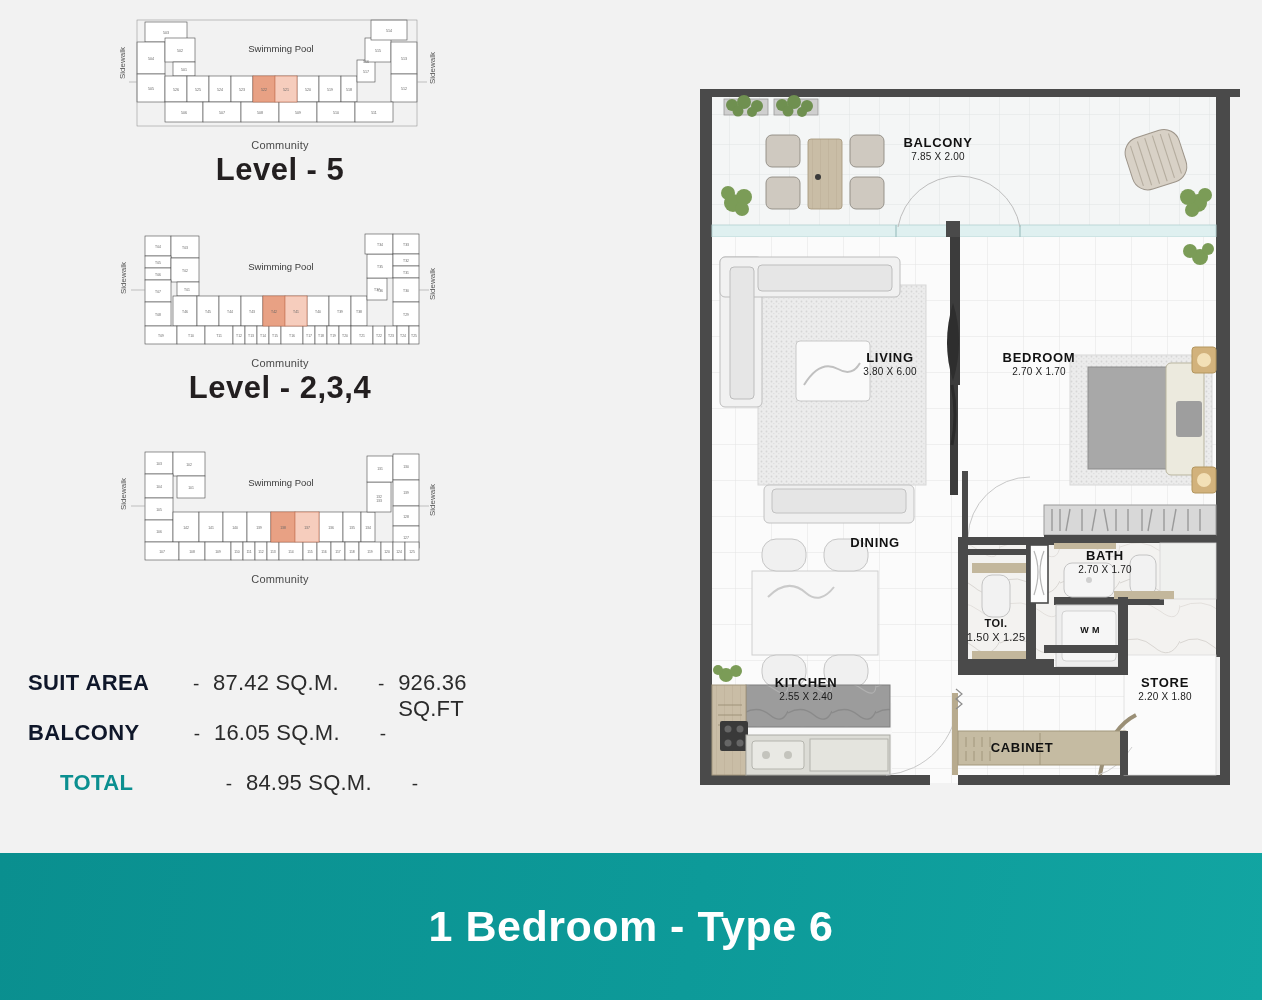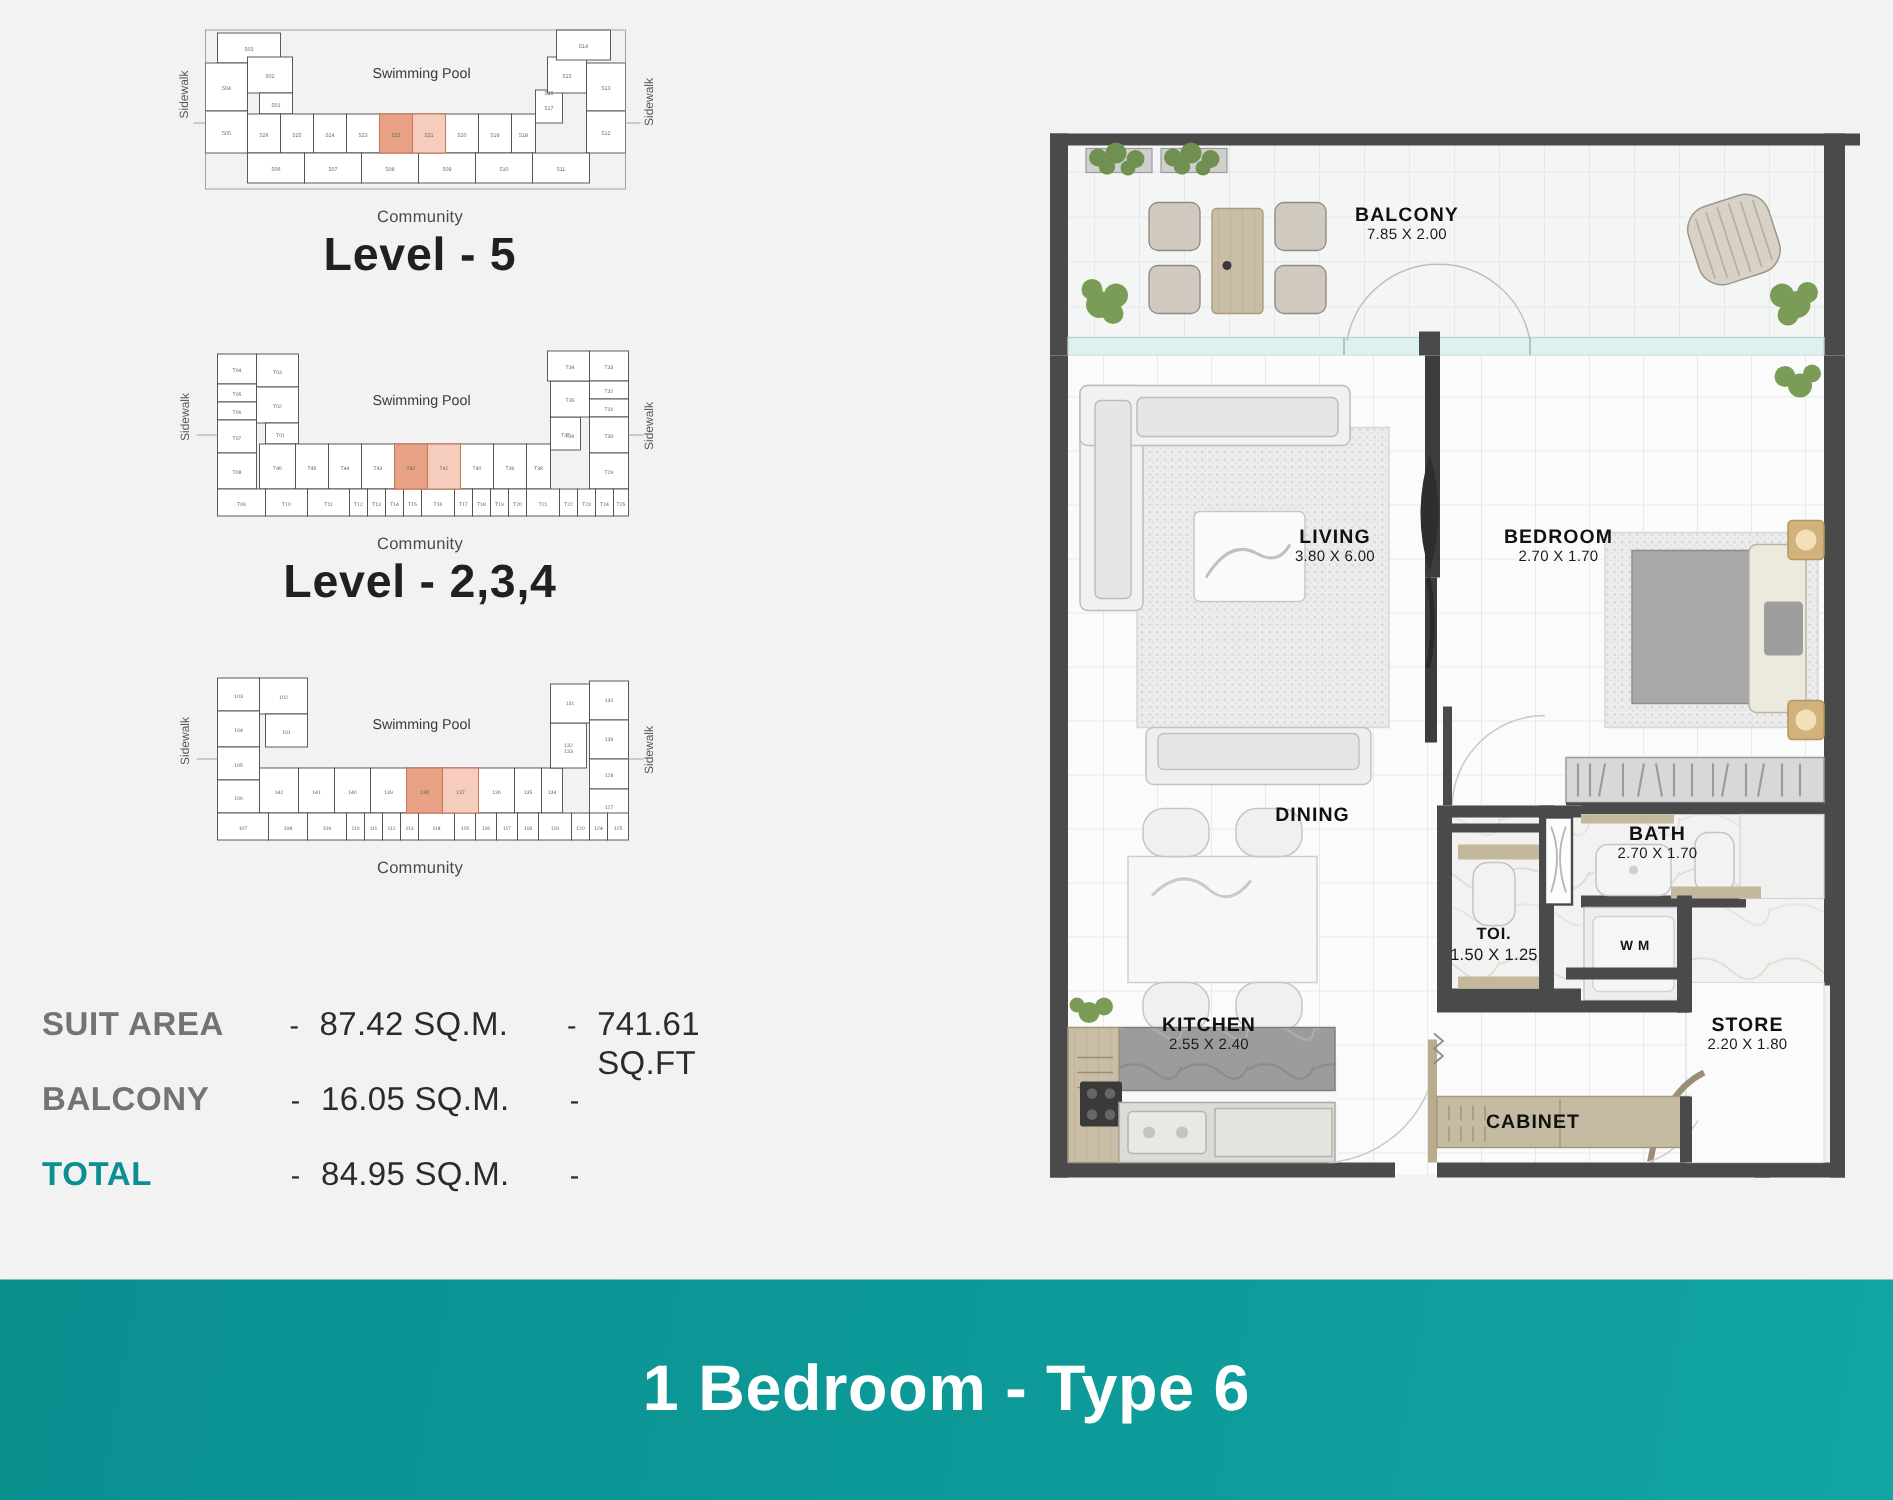--- a/index.html
+++ b/index.html
@@ -29,23 +29,23 @@
   }
   .kp-level {
     font-size: 31px; font-weight: 700; color: #231f20; letter-spacing: .5px;
     display: block; margin-top: 1px; line-height: 1.15;
   }
 
   
   .area-table { position: absolute; left: 28px; top: 670px; width: 510px; }
   .area-row { display: flex; align-items: baseline; height: 50px; }
   .area-label {
-    width: 152px; font-size: 22px; font-weight: 700; letter-spacing: .4px; color: #737373;
+    width: 152px; font-size: 22px; font-weight: 700; letter-spacing: .4px; color: #0f172a;
   }
-  .area-label.total { color: #0b8f90; }
+  .area-label.total { color: #0b8f90; margin-left: 32px; }
   .area-dash1 { width: 34px; font-size: 19px; color: #2b2b2b; text-align: center; }
   .area-sqm  { width: 152px; font-size: 22px; color: #2b2b2b; letter-spacing: .2px; }
   .area-dash2 { width: 34px; font-size: 19px; color: #2b2b2b; text-align: center; }
   .area-sqft { font-size: 22px; color: #2b2b2b; letter-spacing: .2px; }
 
   
   .plan-wrap { position: absolute; left: 700px; top: 85px; width: 540px; height: 720px; }
   .plan-svg { display: block; width: 540px; height: 720px; }
 
   .rlabel { position: absolute; text-align: center; pointer-events: none; }
@@ -364,21 +364,21 @@
         <span class="kp-community">Community</span>
       </div>
     </div>
 
     <div class="area-table">
       <div class="area-row">
         <span class="area-label">SUIT AREA</span>
         <span class="area-dash1">-</span>
         <span class="area-sqm">87.42 SQ.M.</span>
         <span class="area-dash2">-</span>
-        <span class="area-sqft">741.61 SQ.FT</span>
+        <span class="area-sqft">926.36 SQ.FT</span>
       </div>
       <div class="area-row">
         <span class="area-label">BALCONY</span>
         <span class="area-dash1">-</span>
         <span class="area-sqm">16.05 SQ.M.</span>
         <span class="area-dash2">-</span>
       </div>
       <div class="area-row">
         <span class="area-label total">TOTAL</span>
         <span class="area-dash1">-</span>

